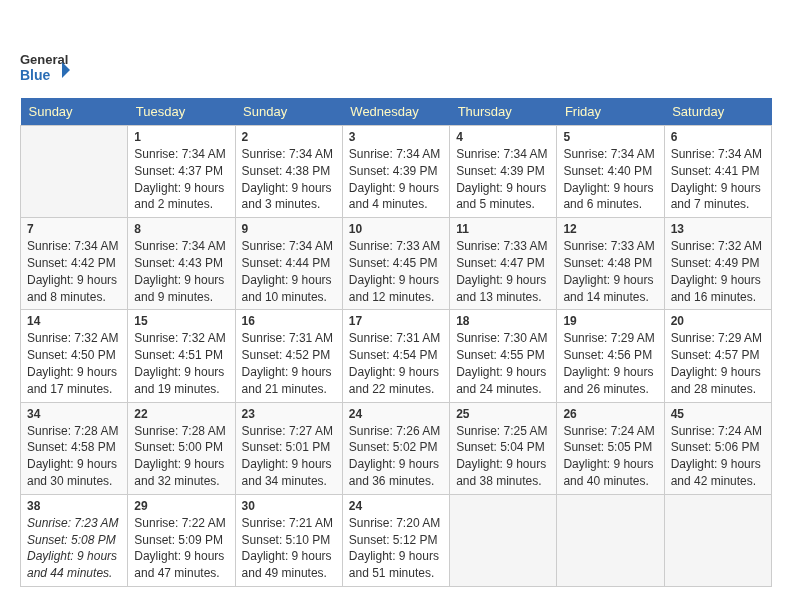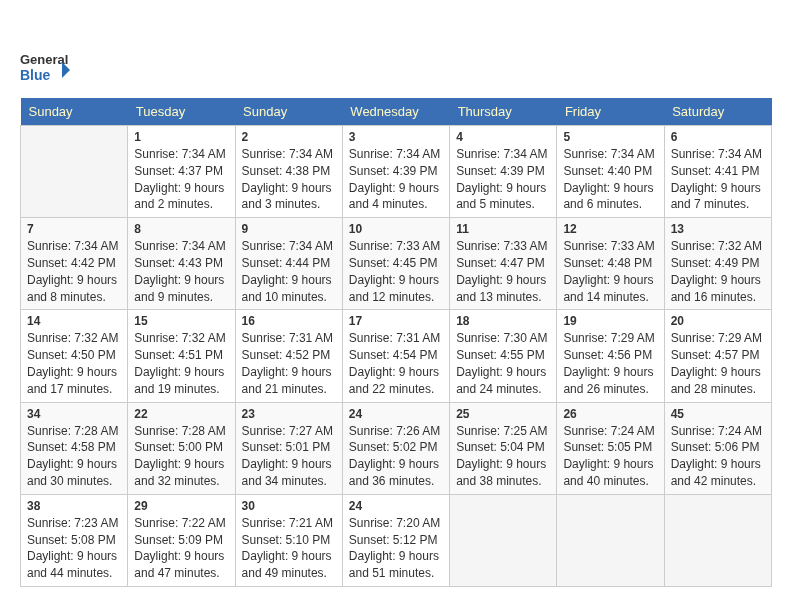--- a/index.html
+++ b/index.html
@@ -296,21 +296,21 @@
           <span class="day-num">45</span>
           <div class="day-info" style="white-space: pre-line;">Sunrise: 7:24 AM
 Sunset: 5:06 PM
 Daylight: 9 hours
 and 42 minutes.</div>
         </td>
       </tr>
       <tr>
         <td>
           <span class="day-num">38</span>
-          <div class="day-info" style="white-space: pre-line;">Sunrise: 7:23 AM
+          <div class="day-info" style="white-space: pre-line; font-style: italic;">Sunrise: 7:23 AM
 Sunset: 5:08 PM
 Daylight: 9 hours
 and 44 minutes.</div>
         </td>
         <td>
           <span class="day-num">29</span>
           <div class="day-info" style="white-space: pre-line;">Sunrise: 7:22 AM
 Sunset: 5:09 PM
 Daylight: 9 hours
 and 47 minutes.</div>

